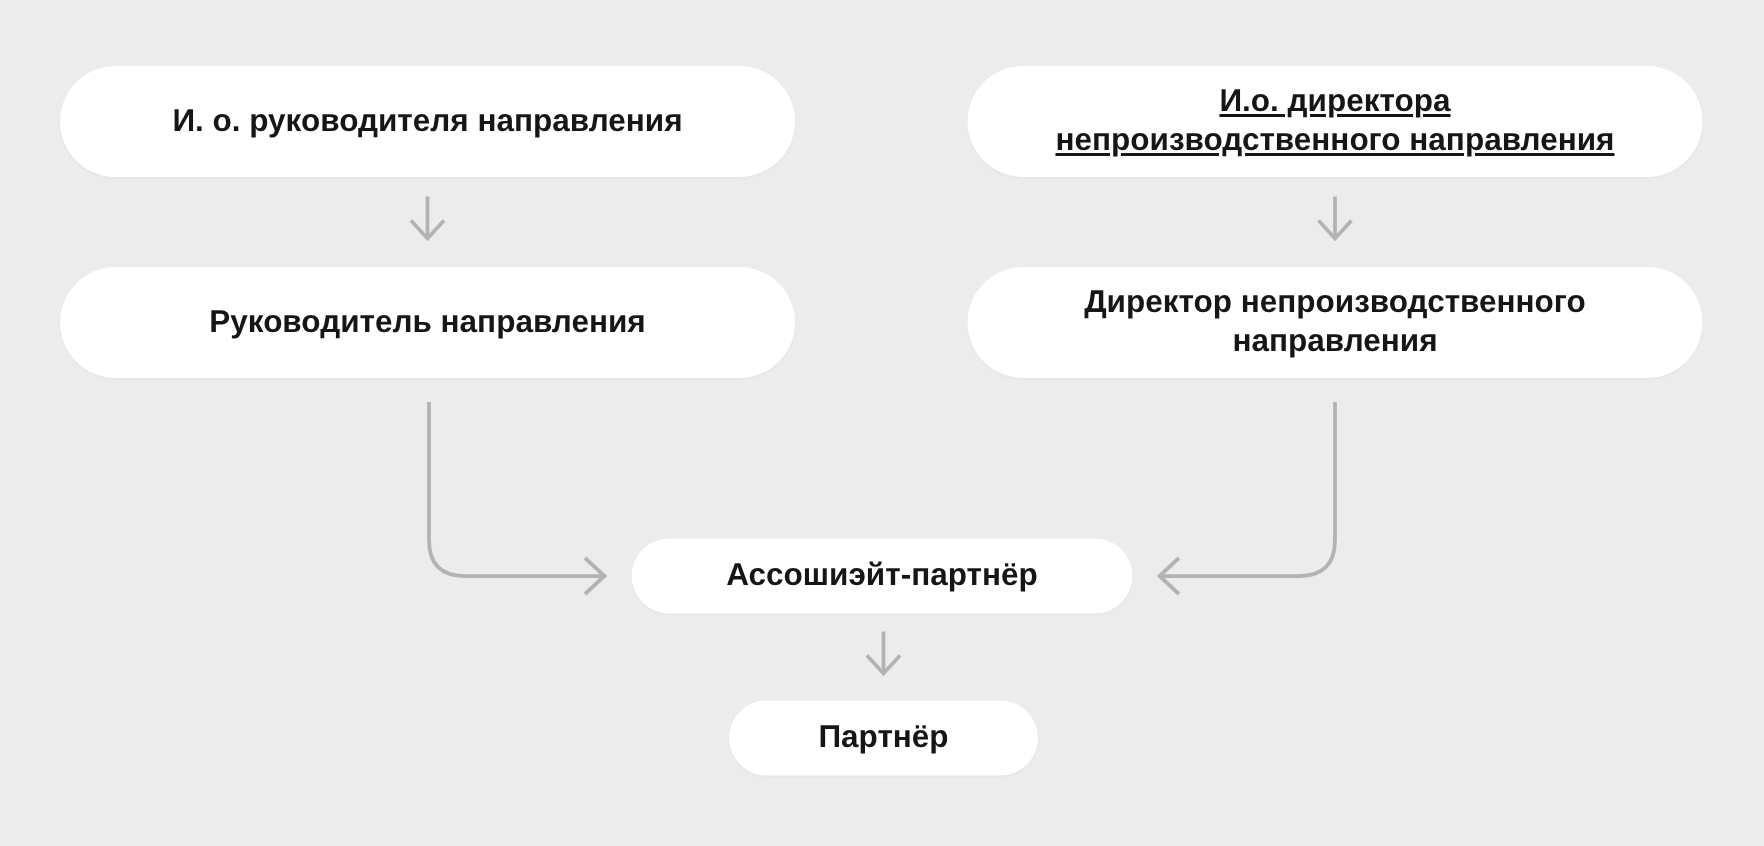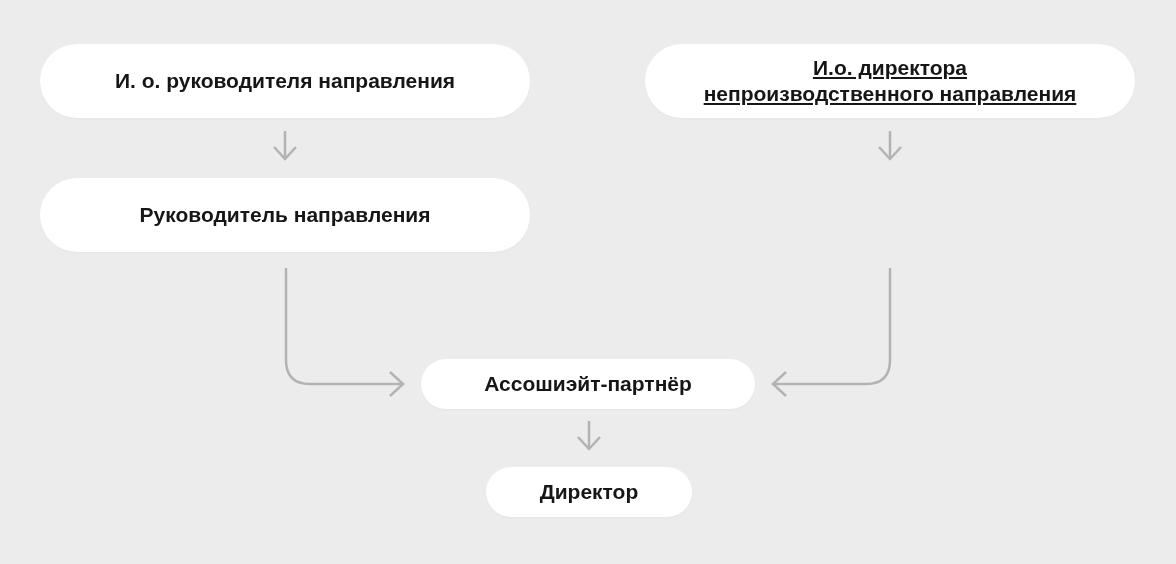--- a/index.html
+++ b/index.html
@@ -61,27 +61,31 @@
 
   <div class="node n2">
     <span>И.о. директора
 непроизводственного направления</span>
   </div>
 
   <div class="node n3">
     <span>Руководитель направления</span>
   </div>
 
+  <div class="node n4">
+    <span>Директор непроизводственного
+направления</span>
+  </div>
 
   <div class="node small n5">
     <span>Ассошиэйт-партнёр</span>
   </div>
 
   <div class="node small n6">
-    <span>Директор</span>
+    <span>Партнёр</span>
   </div>
 
   <div class="arrow a1">
     <svg width="32" height="36" viewBox="0 0 32 36" fill="none" stroke="currentColor" stroke-width="2.5">
       <line x1="16" y1="1" x2="16" y2="28"></line>
       <polyline points="5,17 16,29 27,17"></polyline>
     </svg>
   </div>
 
   <div class="arrow a2">

